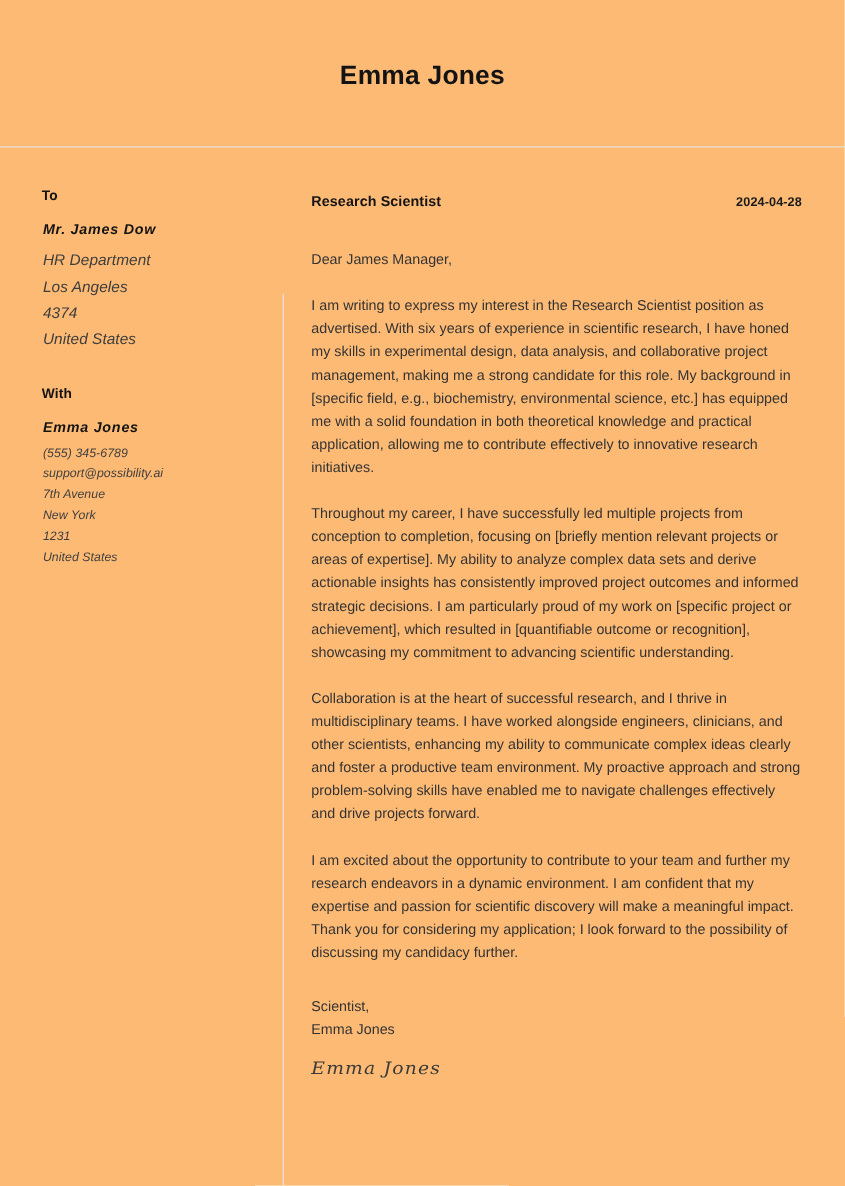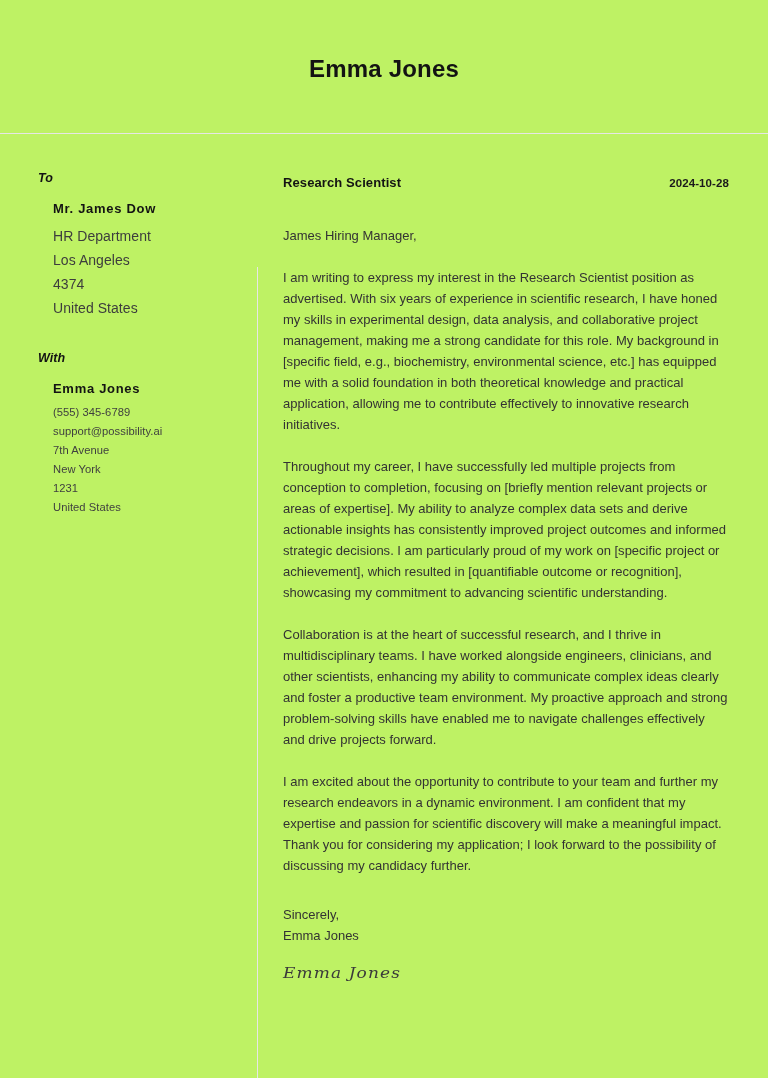--- a/index.html
+++ b/index.html
@@ -13,21 +13,21 @@
     font-family: "Liberation Sans", sans-serif;
     color: #222222;
     -webkit-font-smoothing: antialiased;
     overflow: hidden;
   }
 
   .page {
     position: relative;
     width: 768px;
     height: 1078px;
-    background: #bef264;
+    background: #fdba74;
     box-sizing: border-box;
   }
 
   
   .header {
     height: 133px;
     display: flex;
     align-items: center;
     justify-content: center;
     box-sizing: border-box;
@@ -72,28 +72,28 @@
     box-sizing: border-box;
     padding: 38px 18px 0 38px;
   }
 
   .side-heading {
     font-size: 12.5px;
     font-weight: bold;
     color: #131313;
     margin: 0 0 16px 0;
     letter-spacing: 0.1px;
-    font-style: italic;
   }
   .side-heading.from-heading {
     margin-top: 30px;
   }
 
   .addr-block {
-    margin: 15px;
+    margin: 1px;
+    font-style: italic;
   }
   .addr-name {
     font-size: 13px;
     font-weight: bold;
     color: #131313;
     letter-spacing: 0.7px;
     margin-bottom: 7px;
     line-height: 1.25;
   }
   .addr-line {
@@ -210,32 +210,32 @@
         <div class="addr-line">1231</div>
         <div class="addr-line">United States</div>
       </div>
 
     </aside>
 
     <main class="letter">
 
       <div class="letter-top">
         <div class="job-title">Research Scientist</div>
-        <div class="letter-date">2024-10-28</div>
-      </div>
-
-      <p class="salutation">James Hiring Manager,</p>
+        <div class="letter-date">2024-04-28</div>
+      </div>
+
+      <p class="salutation">Dear James Manager,</p>
 
       <p class="para">I am writing to express my interest in the Research Scientist position as advertised. With six years of experience in scientific research, I have honed my skills in experimental design, data analysis, and collaborative project management, making me a strong candidate for this role. My background in [specific field, e.g., biochemistry, environmental science, etc.] has equipped me with a solid foundation in both theoretical knowledge and practical application, allowing me to contribute effectively to innovative research initiatives.</p>
       <p class="para">Throughout my career, I have successfully led multiple projects from conception to completion, focusing on [briefly mention relevant projects or areas of expertise]. My ability to analyze complex data sets and derive actionable insights has consistently improved project outcomes and informed strategic decisions. I am particularly proud of my work on [specific project or achievement], which resulted in [quantifiable outcome or recognition], showcasing my commitment to advancing scientific understanding.</p>
       <p class="para">Collaboration is at the heart of successful research, and I thrive in multidisciplinary teams. I have worked alongside engineers, clinicians, and other scientists, enhancing my ability to communicate complex ideas clearly and foster a productive team environment. My proactive approach and strong problem-solving skills have enabled me to navigate challenges effectively and drive projects forward.</p>
       <p class="para">I am excited about the opportunity to contribute to your team and further my research endeavors in a dynamic environment. I am confident that my expertise and passion for scientific discovery will make a meaningful impact. Thank you for considering my application; I look forward to the possibility of discussing my candidacy further.</p>
 
       <div class="closing">
-        <span class="closing-line">Sincerely,</span>
+        <span class="closing-line">Scientist,</span>
         <span class="closing-line">Emma Jones</span>
       </div>
 
       <div class="signature">Emma Jones</div>
 
     </main>
   </div>
 
 </div>
 

